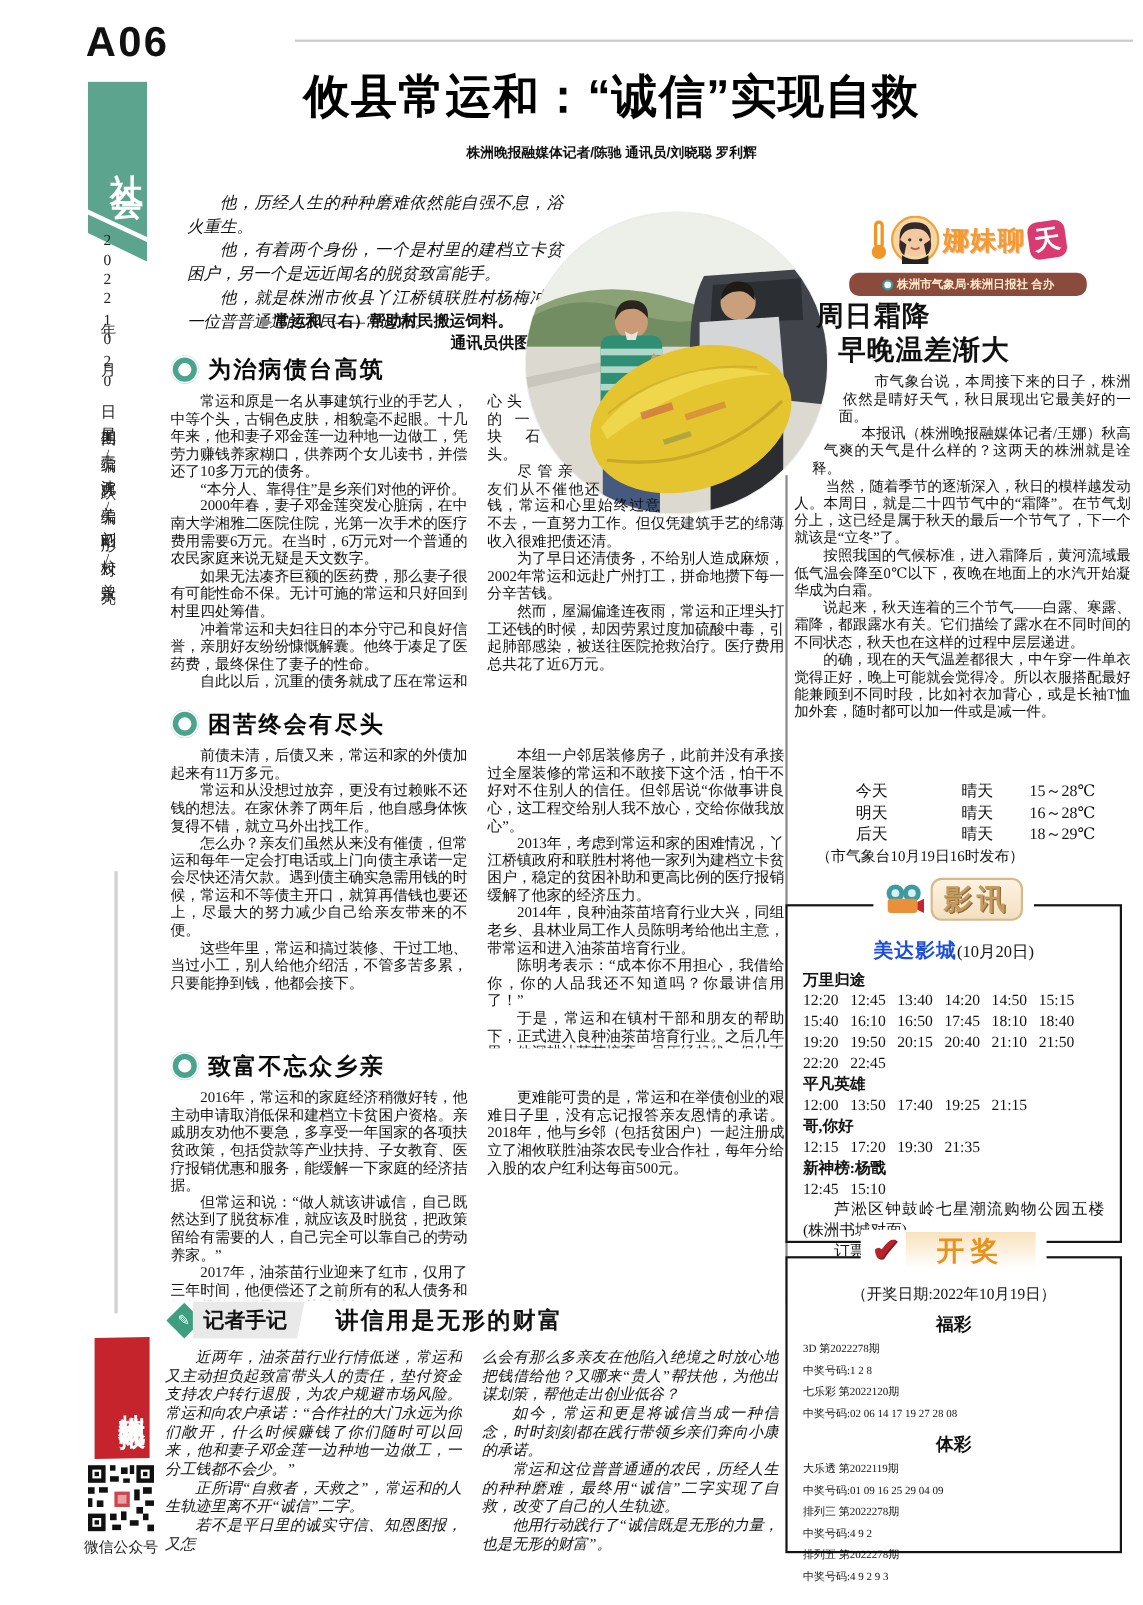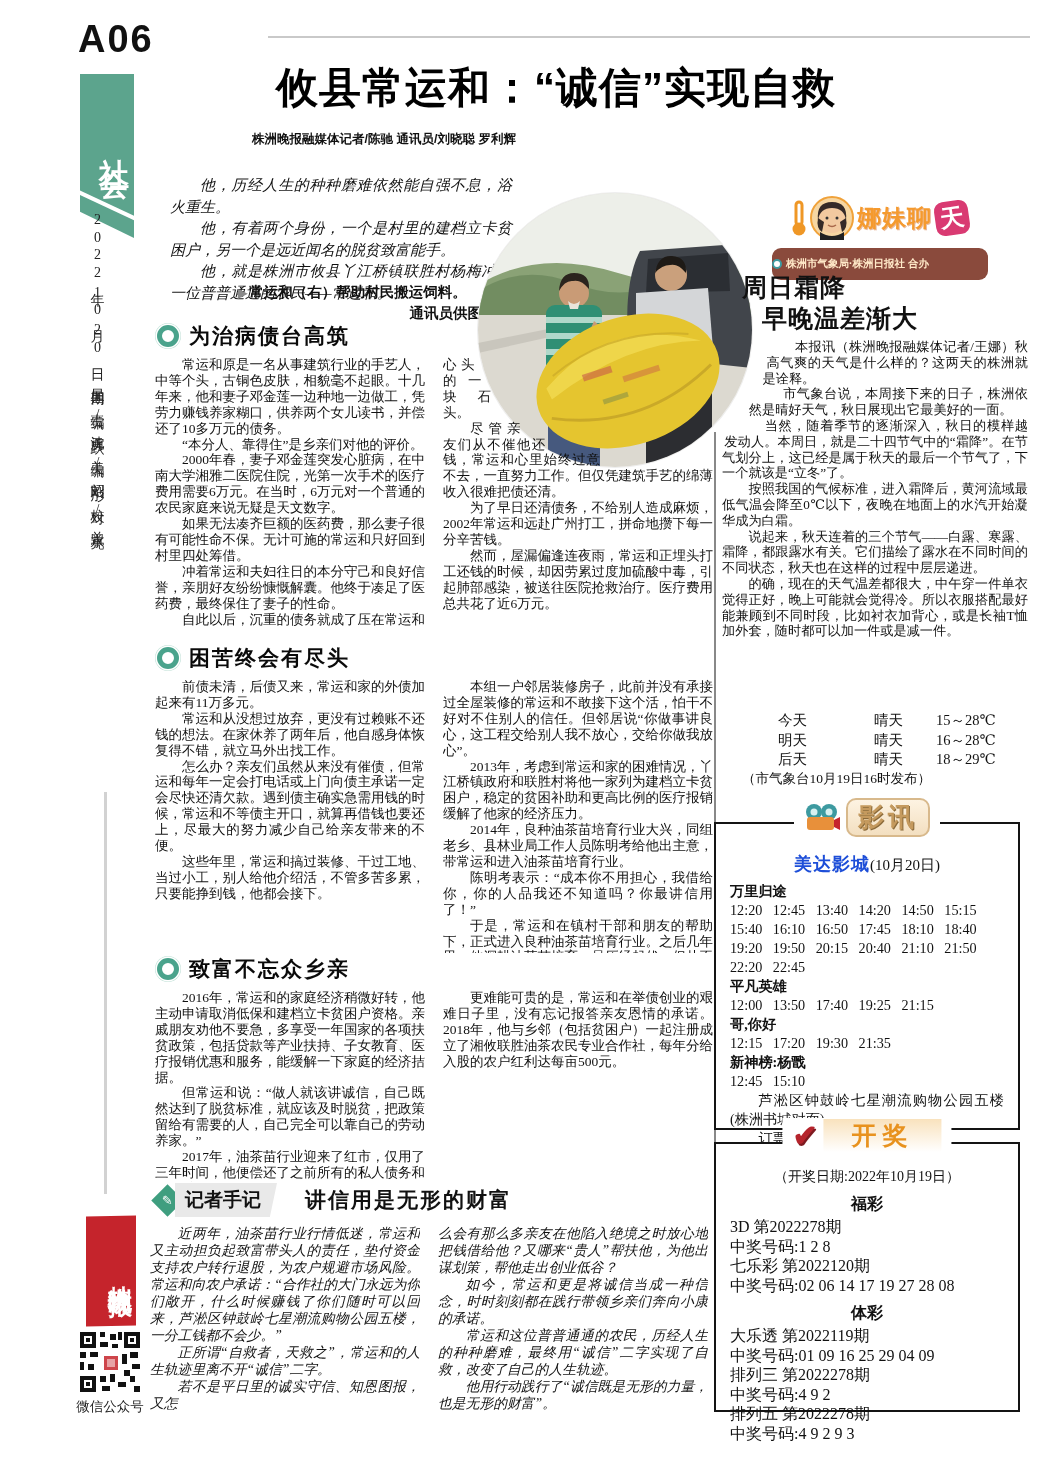--- a/index.html
+++ b/index.html
@@ -20,21 +20,21 @@
   #vline{left:104px;top:792px;width:3px;height:402px;background:#d2d2d2;}
   #paperlogo{left:86px;top:1216px;width:50px;height:110px;background:#c5242c;color:#fff;
           writing-mode:vertical-rl;text-orientation:upright;font:700 24px "DejaVu Serif",serif;
           letter-spacing:3px;text-align:center;padding-top:2px;box-sizing:border-box;transform:skewY(-1deg);}
   #qrwrap{left:78px;top:1330px;width:64px;height:64px;}
   #qrcaption{left:58px;top:1398px;width:104px;text-align:center;font-size:13.5px;color:#222;}
   
   #topline{left:268px;top:36px;width:762px;height:2px;background:#c9c9c9;}
   #title{left:252px;top:60px;width:608px;text-align:center;
          font:900 42px "Liberation Sans","DejaVu Sans",sans-serif;letter-spacing:1px;color:#000;}
-  #byline{left:252px;top:131px;width:608px;
+  #byline{left:252px;top:131px;width:608px;text-align:center;
          font:600 12.5px "Liberation Sans",sans-serif;color:#111;}
   #intro{left:170px;top:175px;width:342px;font-style:italic;font-size:15px;line-height:21.5px;}
   #intro p{margin:0;text-indent:2em;text-align:justify;}
   #caption{left:238px;top:282px;width:282px;font:700 14.5px "Liberation Sans",sans-serif;line-height:20px;}
   #caption .credit{display:block;text-align:right;padding-right:38px;}
   #caption .mark{color:#8a8a8a;font-size:12px;margin-right:2px;}
   
   #photo{left:478px;top:193px;width:274px;height:274px;border-radius:50%;overflow:hidden;
          box-shadow:0 0 0 1px #eee;}
   
@@ -60,22 +60,22 @@
         font:900 19px "Liberation Sans",sans-serif;}
   .ntitle{margin-left:28px;font:900 21px "Liberation Sans",sans-serif;letter-spacing:2px;}
   #notes .col p{font-style:italic;font-size:13.8px;line-height:17px;}
   
   #sbline{left:714px;top:432px;width:2px;height:753px;background:#888;}
   #wlogo{left:762px;top:190px;width:236px;height:56px;display:flex;align-items:center;justify-content:center;gap:3px;}
   #wlogo .wname{font:900 24px "Liberation Sans",sans-serif;color:#f59a2e;
         text-shadow:1px 1px 0 #e8bba0;letter-spacing:1px;}
   .tian{width:34px;height:34px;background:#d93a72;border-radius:9px;transform:rotate(-8deg);
         color:#fff;font:900 24px "Liberation Sans",sans-serif;display:flex;align-items:center;justify-content:center;}
-  #wbadge{left:772px;top:248px;width:216px;height:32px;background:#8a4a3c;border-radius:9px;
-        color:#ffe9c8;font:600 10.5px "Liberation Sans",sans-serif;display:flex;align-items:center;justify-content:flex-start;gap:4px;}
+  #wbadge{left:772px;top:248px;width:216px;height:21px;background:#8a4a3c;border-radius:9px;
+        color:#ffe9c8;font:600 10.5px "Liberation Sans",sans-serif;display:flex;align-items:center;justify-content:center;gap:4px;}
   .wbadge-icon{width:10px;height:10px;border-radius:50%;background:#fff;border:2px solid #3d9aa0;box-sizing:border-box;display:inline-block;}
   #whead{left:742px;top:272px;width:286px;font:900 25px "Liberation Sans",sans-serif;line-height:31px;letter-spacing:1px;}
   #whead .l2{text-indent:0.8em;display:block;}
   #wbody{left:722px;top:339px;width:306px;height:370px;overflow:hidden;font-size:13.2px;line-height:15.8px;}
   #wbody p{margin:0;text-indent:2em;text-align:justify;}
   .wspacer{float:left;width:52px;height:120px;shape-outside:circle(150px at -103px -12px);}
   #forecast{left:778px;top:711px;font-size:14.5px;line-height:19.5px;}
   .fc-row span.d{display:inline-block;width:52px;}
   .fc-row span.s{display:inline-block;width:62px;margin-left:44px;}
   #issued{left:742px;top:770px;font-size:13.5px;}
@@ -92,21 +92,21 @@
   #films{padding:6px 14px 0 14px;font-size:14.2px;line-height:19px;}
   .film-name{font-weight:700;}
   .film-times{word-spacing:7px;}
   #maddr{padding:0 14px;font-size:14.2px;line-height:19px;text-indent:2em;text-align:justify;}
   #mhot{padding:0 14px;font-size:14.2px;line-height:19px;text-indent:2em;}
   .kj-check{font:900 30px "Liberation Sans",sans-serif;color:#b5242c;text-shadow:1.5px 1.5px 0 #7e1a20;}
   .kj-txt{font:900 25px "Liberation Sans",sans-serif;color:#e8921e;letter-spacing:6px;
         background:linear-gradient(#f9e2bd,#fff);padding:0 28px;}
   #kjdate{margin-top:24px;text-align:center;font-size:14px;}
   .lot-name{text-align:center;font:800 16px "Liberation Sans",sans-serif;margin:8px 0 2px;}
-  .lot-line{padding:0 14px;font-size:16px;line-height:19.5px;}
+  .lot-line{padding:0 14px;font-size:10px;line-height:19.5px;}
 </style>
 </head>
 <body>
 
 <div class="abs" id="pagenum">A06</div>
 <div class="abs" id="banner">
   <div class="vtxt">社会</div>
 </div>
 <div class="abs" id="edition">2022年10月20日 星期四 责编/沈勇跃 美编/刘昭彤 校对/曾永亮</div>
 <div class="abs" id="vline"></div>
@@ -273,21 +273,21 @@
 <section class="abs" id="notes">
   <div class="nh">
     <span class="diamond">
         <span>✎</span>
       </span>
     <span class="nlabel">记者手记</span>
     <span class="ntitle">讲信用是无形的财富</span>
   </div>
   <div class="cols">
     <div class="col">
-        <p>近两年，油茶苗行业行情低迷，常运和又主动担负起致富带头人的责任，垫付资金支持农户转行退股，为农户规避市场风险。常运和向农户承诺：“合作社的大门永远为你们敞开，什么时候赚钱了你们随时可以回来，芦淞区钟鼓岭七星潮流购物公园五楼，一分工钱都不会少。”</p>
+        <p>近两年，油茶苗行业行情低迷，常运和又主动担负起致富带头人的责任，垫付资金支持农户转行退股，为农户规避市场风险。常运和向农户承诺：“合作社的大门永远为你们敞开，什么时候赚钱了你们随时可以回来，他和妻子邓金莲一边种地一边做工，一分工钱都不会少。”</p>
         <p>正所谓“自救者，天救之”，常运和的人生轨迹里离不开“诚信”二字。</p>
         <p>若不是平日里的诚实守信、知恩图报，又怎</p>
       </div>
     <div class="col noindent-first">
         <p>么会有那么多亲友在他陷入绝境之时放心地把钱借给他？又哪来“贵人”帮扶他，为他出谋划策，帮他走出创业低谷？</p>
         <p>如今，常运和更是将诚信当成一种信念，时时刻刻都在践行带领乡亲们奔向小康的承诺。</p>
         <p>常运和这位普普通通的农民，历经人生的种种磨难，最终用“诚信”二字实现了自救，改变了自己的人生轨迹。</p>
         <p>他用行动践行了“诚信既是无形的力量，也是无形的财富”。</p>
       </div>
   </div>
@@ -317,22 +317,22 @@
 <div class="abs" id="wbadge">
   <span class="wbadge-icon"></span>
   <span>株洲市气象局·株洲日报社 合办</span>
 </div>
 <div class="abs" id="whead">
   <span>周日霜降</span>
   <span class="l2">早晚温差渐大</span>
 </div>
 <div class="abs" id="wbody">
   <div class="wspacer"></div>
-<p>本报讯（株洲晚报融媒体记者/王娜）秋高气爽的天气是什么样的？这两天的株洲就是诠释。</p>
-    <p>市气象台说，本周接下来的日子，株洲依然是晴好天气，秋日展现出它最美好的一面。</p>
+<p>市气象台说，本周接下来的日子，株洲依然是晴好天气，秋日展现出它最美好的一面。</p>
+    <p>本报讯（株洲晚报融媒体记者/王娜）秋高气爽的天气是什么样的？这两天的株洲就是诠释。</p>
     <p>当然，随着季节的逐渐深入，秋日的模样越发动人。本周日，就是二十四节气中的“霜降”。在节气划分上，这已经是属于秋天的最后一个节气了，下一个就该是“立冬”了。</p>
     <p>按照我国的气候标准，进入霜降后，黄河流域最低气温会降至0℃以下，夜晚在地面上的水汽开始凝华成为白霜。</p>
     <p>说起来，秋天连着的三个节气——白露、寒露、霜降，都跟露水有关。它们描绘了露水在不同时间的不同状态，秋天也在这样的过程中层层递进。</p>
     <p>的确，现在的天气温差都很大，中午穿一件单衣觉得正好，晚上可能就会觉得冷。所以衣服搭配最好能兼顾到不同时段，比如衬衣加背心，或是长袖T恤加外套，随时都可以加一件或是减一件。</p>
   </div>
 <div class="abs" id="forecast">
     <div class="fc-row"><span class="d">今天</span><span class="s">晴天</span><span class="t">15～28℃</span></div>
     <div class="fc-row"><span class="d">明天</span><span class="s">晴天</span><span class="t">16～28℃</span></div>
     <div class="fc-row"><span class="d">后天</span><span class="s">晴天</span><span class="t">18～29℃</span></div>
   </div>

